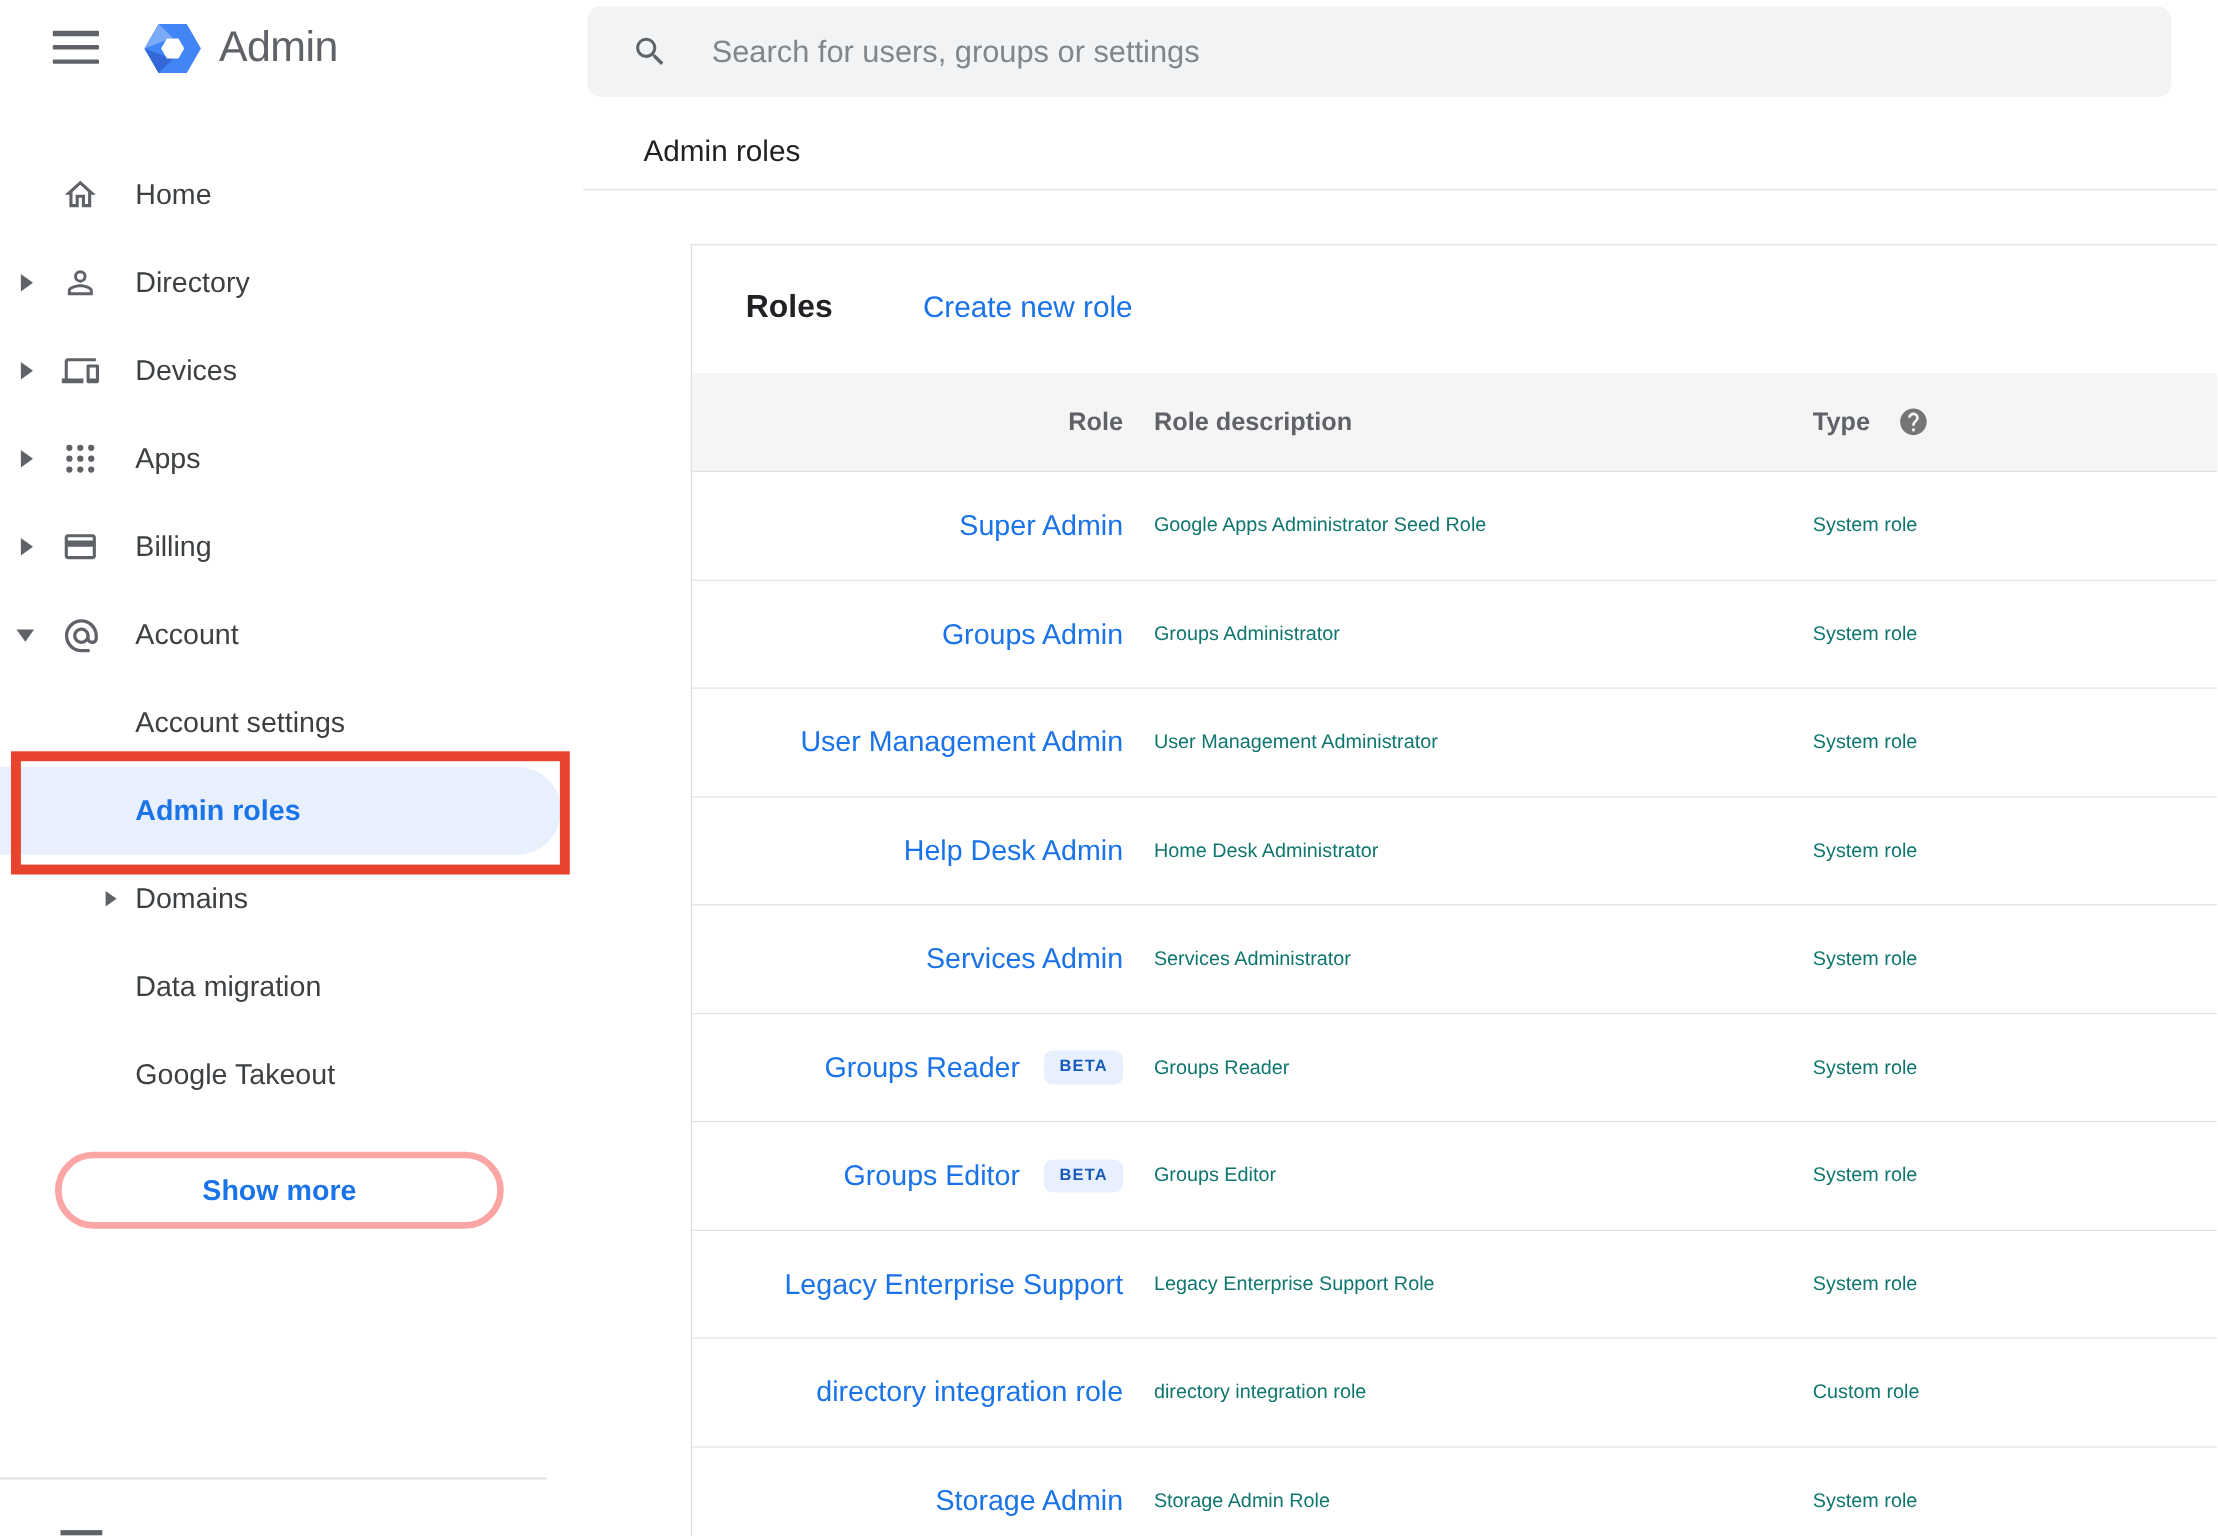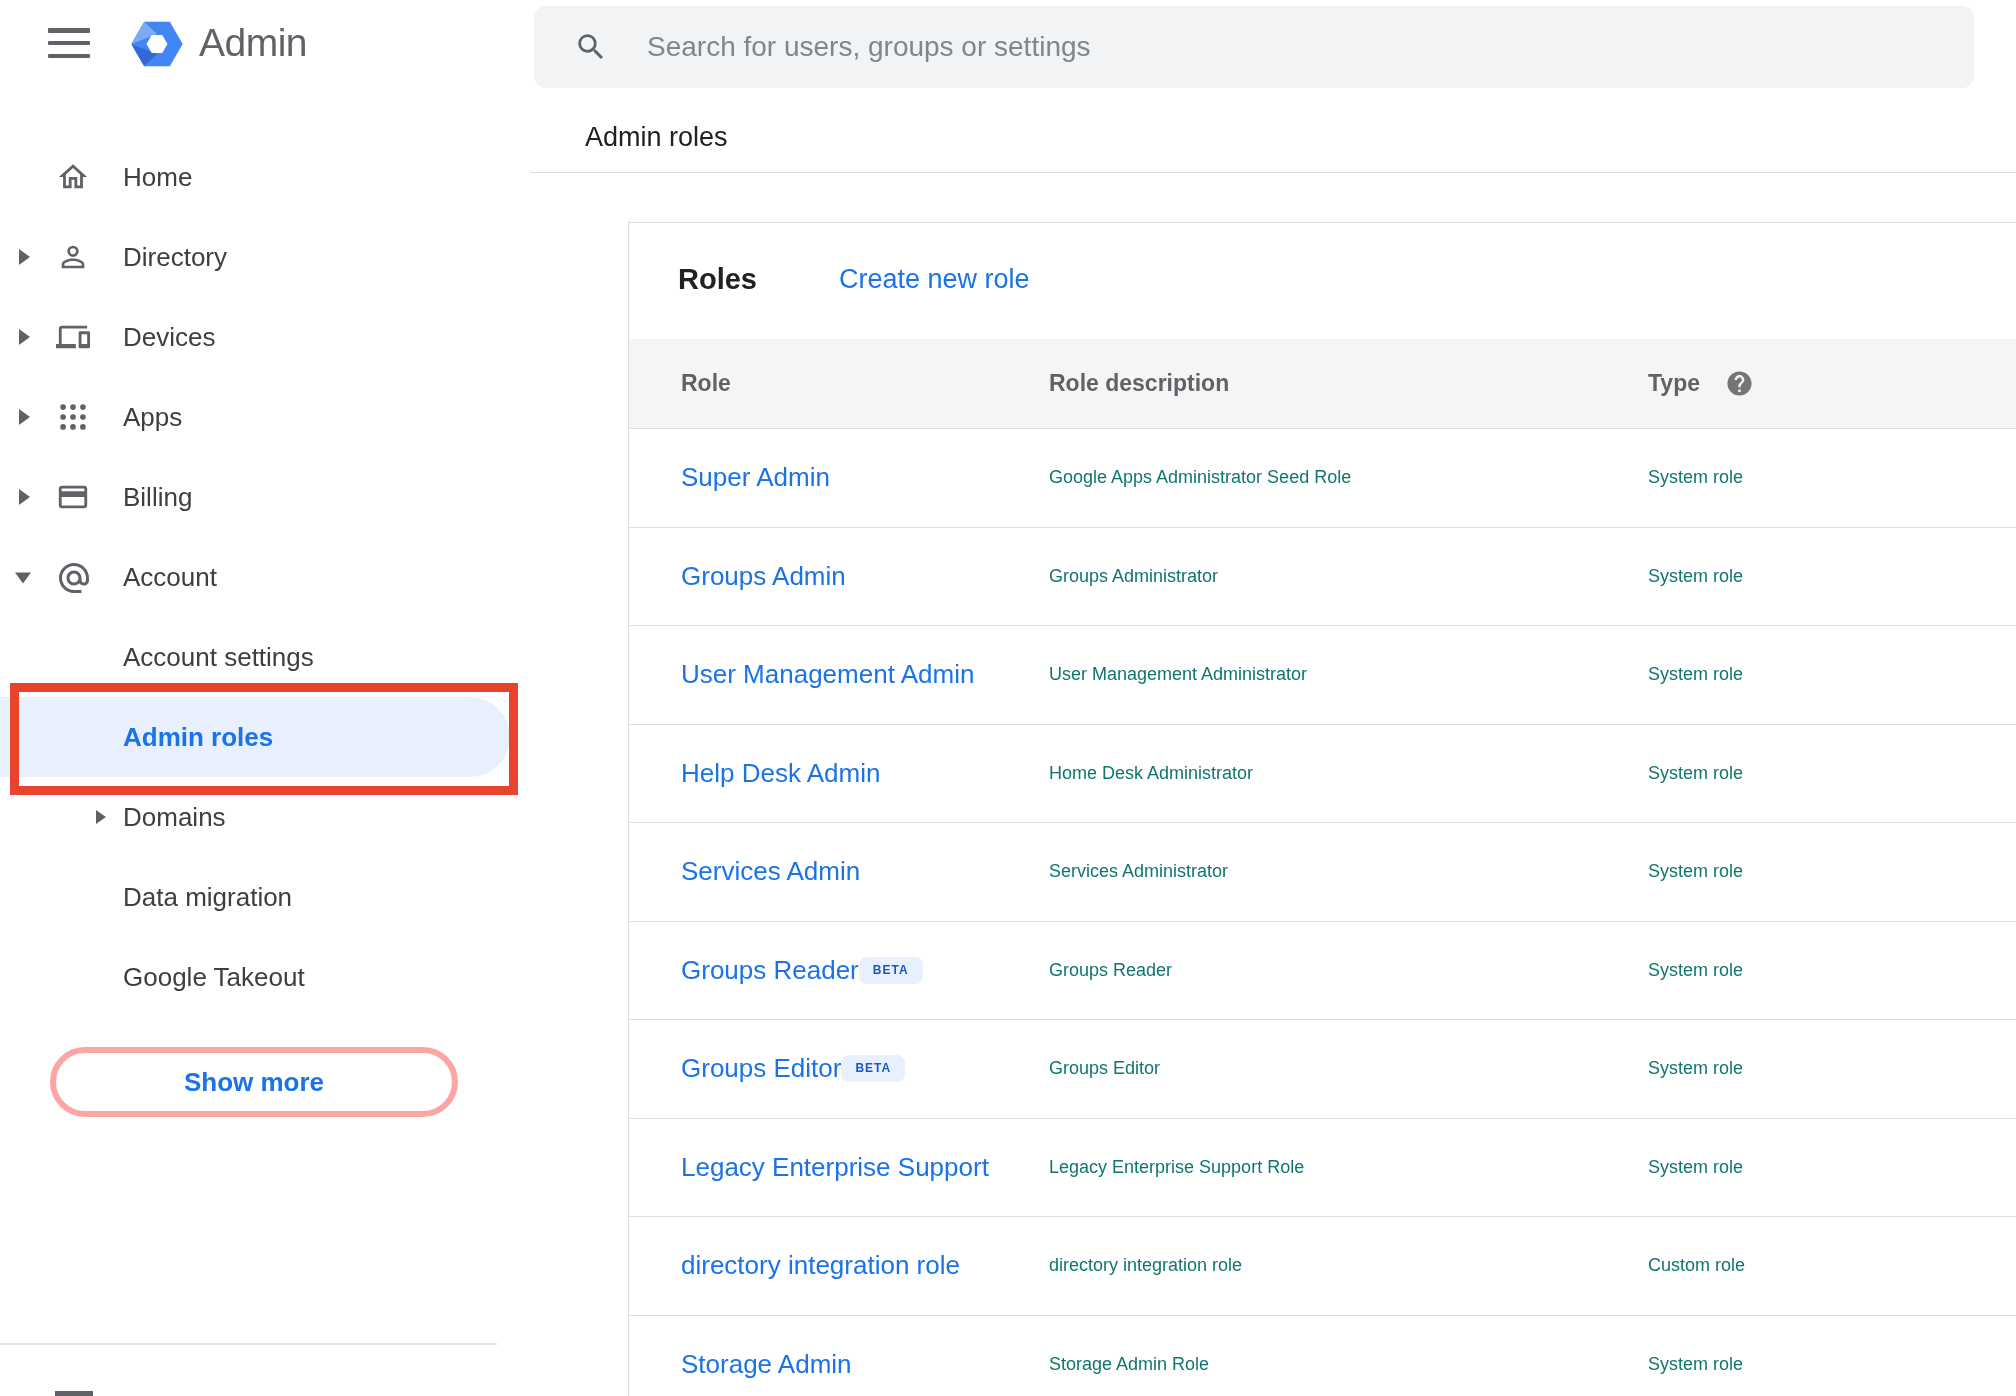--- a/index.html
+++ b/index.html
@@ -63,32 +63,32 @@
   .card { position: absolute; left: 628px; top: 222px; width: 1388px; height: 1174px;
     background: #fff; border-left: 1px solid #dadce0; border-top: 1px solid #dadce0; overflow: hidden; }
   .card-header { position: relative; height: 116px; }
   .card-title { position: absolute; left: 49px; top: 50%; transform: translateY(-54%);
     font-size: 29px; font-weight: bold; color: #202124; }
   .create-link { position: absolute; left: 210px; top: 50%; transform: translateY(-54%);
     font-size: 27px; color: #1a73e8; text-decoration: none; cursor: pointer; }
 
   .thead { position: relative; height: 90px; background: #f5f5f5; border-bottom: 1px solid #e0e0e0; }
   .cell { position: absolute; top: 0; height: 100%; display: flex; align-items: center; }
-  .c1 { left: 52px; width: 360px; }
+  .c1 { left: 32px; width: 360px; justify-content: flex-end; }
   .c2 { left: 420px; width: 580px; }
   .c3 { left: 1019px; width: 350px; }
   .th { font-size: 23px; font-weight: bold; color: #5f6368; }
   .help { display: inline-flex; margin-left: 25px; width: 29px; height: 29px; cursor: pointer; }
   .help svg { width: 29px; height: 29px; fill: #757575; }
 
   .trow { position: relative; height: 98.5px; border-bottom: 1px solid #e0e0e0; }
   .role-link { font-size: 26px; color: #1a73e8; text-decoration: none; cursor: pointer; white-space: nowrap; }
   .td { font-size: 18px; color: #0f766e; white-space: nowrap; }
-  .beta-badge { background: #e8f0fe; color: #185abc;
-    font-size: 12px; font-weight: bold; letter-spacing: 1px;
+  .beta-badge { margin-left: 22px; background: #e8f0fe; color: #185abc;
+    font-size: 15px; font-weight: bold; letter-spacing: 1px;
     padding: 7px 14px; border-radius: 8px; line-height: 1.1; }
 </style>
 </head>
 <body>
 
 <div class="app">
 
   <aside class="sidebar">
     <div class="sidebar-header">
       <button class="hamburger">

